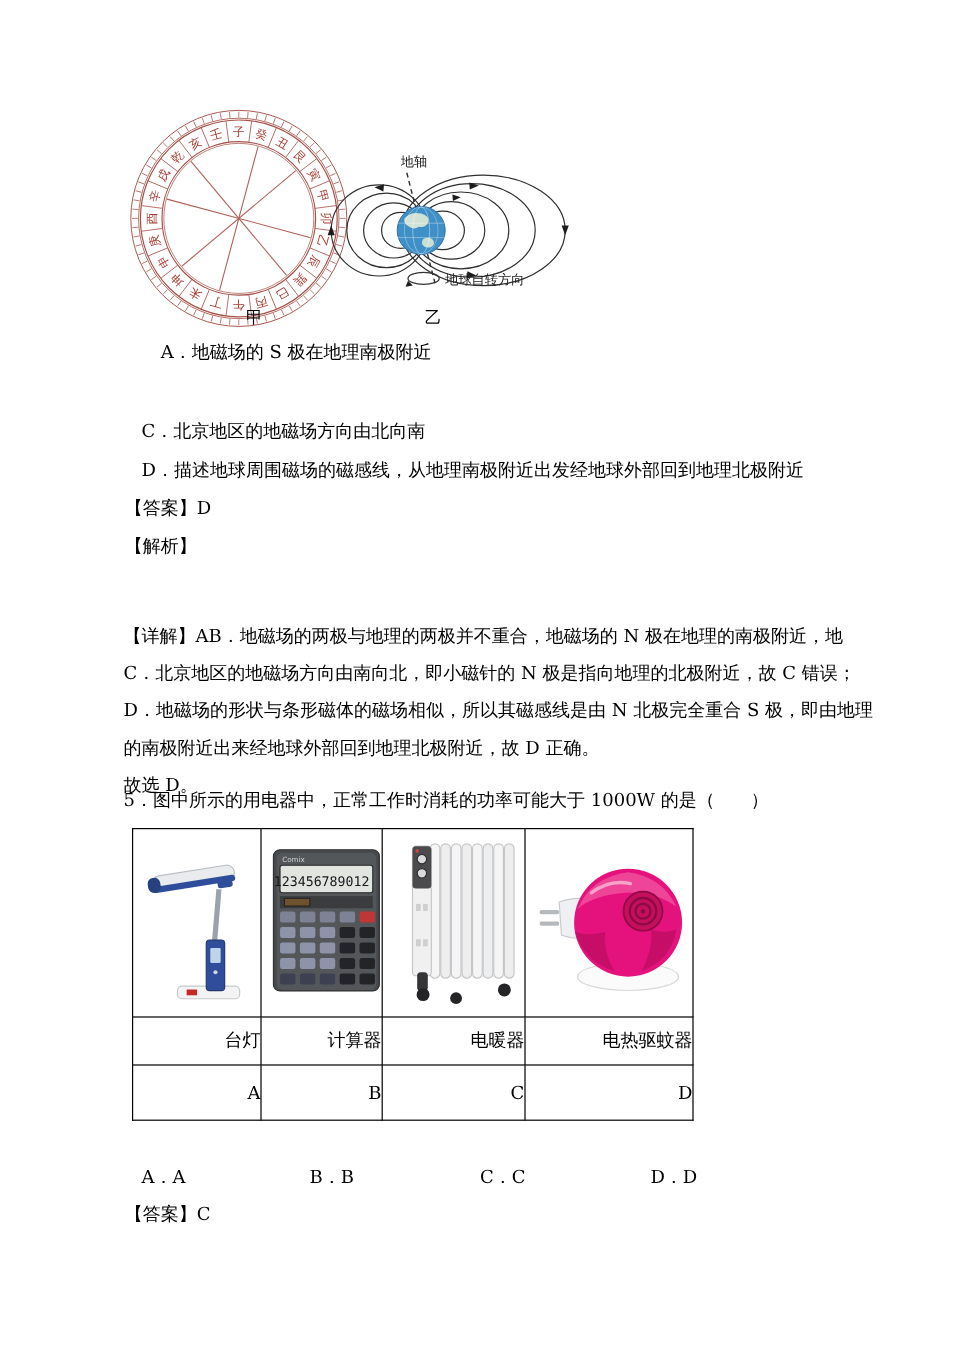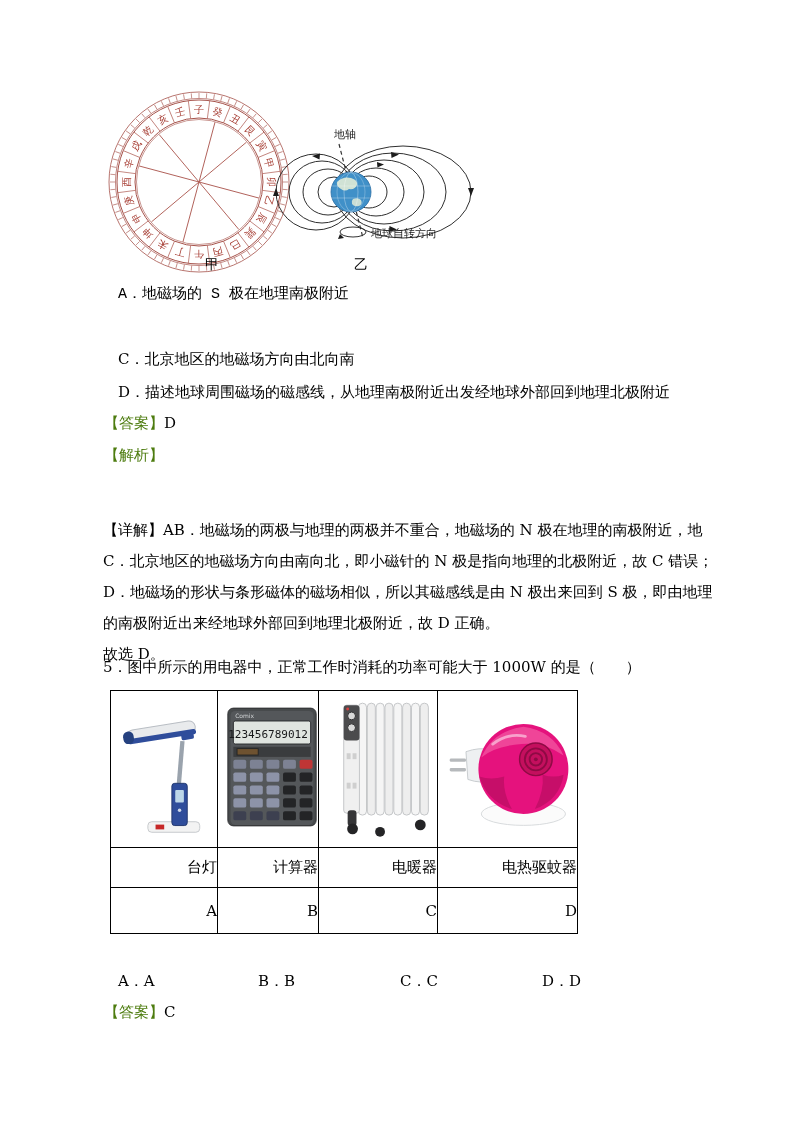--- a/index.html
+++ b/index.html
@@ -2,21 +2,21 @@
 <html><head>
 <meta charset="utf-8">
 <style>
   html,body{margin:0;padding:0;background:#ffffff;}
   .page{
     position:relative;width:794px;height:1123px;background:#ffffff;overflow:hidden;
     font-family:"DejaVu Serif","Liberation Serif",serif;color:#000;
   }
   .abs{position:absolute;}
   .optline{font-size:15px;white-space:pre;}
-  .blue{color:#4d7c0f;}
+  .blue{color:#000000;}
   .detail{font-size:15px;margin-top:43px;}
   .detail .dline{height:31px;line-height:31px;white-space:pre;}
   .caption{font-size:14px;}
   
   .luopan-circle{fill:none;stroke:#a6524a;}
   .luopan-char{font-size:10px;fill:#a63c32;text-anchor:middle;font-family:"DejaVu Sans",sans-serif;}
   .luopan-sep{stroke:#b06058;stroke-width:0.7;}
   .luopan-tick{stroke:#a6524a;stroke-width:0.6;}
   .luopan-spoke{stroke:#b06058;stroke-width:0.9;}
   
@@ -205,31 +205,31 @@
       <line x1="58" y1="76" x2="98" y2="76" stroke="#ffffff" stroke-opacity="0.4" stroke-width="0.7"></line>
     </g>
 
     <ellipse cx="80" cy="110" rx="13" ry="5" fill="none" stroke="#333" stroke-width="1"></ellipse>
     <path d="M67 112 l-2 5 l6 -1 z" fill="#1c1c1c"></path>
     <text class="figlabel" x="72" y="16" text-anchor="middle">地轴</text>
     <text class="figlabel" x="98" y="115" text-anchor="start">地球自转方向</text>
   </svg>
   <div class="abs caption" style="left:354px;top:256px;">乙</div>
 
-  <div class="abs optline" style="left:118px;top:284px;font-family:Liberation Mono, monospace;">A．地磁场的 S 极在地理南极附近</div>
+  <div class="abs optline" style="left:134px;top:284px;">A．地磁场的 S 极在地理南极附近</div>
   <div class="abs optline" style="left:118px;top:350px;">C．北京地区的地磁场方向由北向南</div>
   <div class="abs optline" style="left:118px;top:383px;">D．描述地球周围磁场的磁感线，从地理南极附近出发经地球外部回到地理北极附近</div>
 
   <div class="abs optline" style="left:104px;top:414px;"><span class="blue">【答案】</span><span>D</span></div>
   <div class="abs optline" style="left:104px;top:446px;"><span class="blue">【解析】</span></div>
 
   <div class="abs detail" style="left:103px;top:472px;width:600px;">
     <div class="dline">【详解】AB．地磁场的两极与地理的两极并不重合，地磁场的 N 极在地理的南极附近，地</div>
     <div class="dline">C．北京地区的地磁场方向由南向北，即小磁针的 N 极是指向地理的北极附近，故 C 错误；</div>
-    <div class="dline">D．地磁场的形状与条形磁体的磁场相似，所以其磁感线是由 N 极出来回到 S 极，即由地理</div>
+    <div class="dline">D．地磁场的形状与条形磁体的磁场相似，所以其磁感线是由 N 北极完全重合 S 极，即由地理</div>
     <div class="dline">的南极附近出来经地球外部回到地理北极附近，故 D 正确。</div>
     <div class="dline">故选 D。</div>
   </div>
 
   <div class="abs optline" style="left:103px;top:658px;">5．图中所示的用电器中，正常工作时消耗的功率可能大于 1000W 的是（　　）</div>
 
   <table class="apptable abs" style="left:110px;top:690px;">
     <colgroup>
         <col style="width:107px">
         <col style="width:101px">

